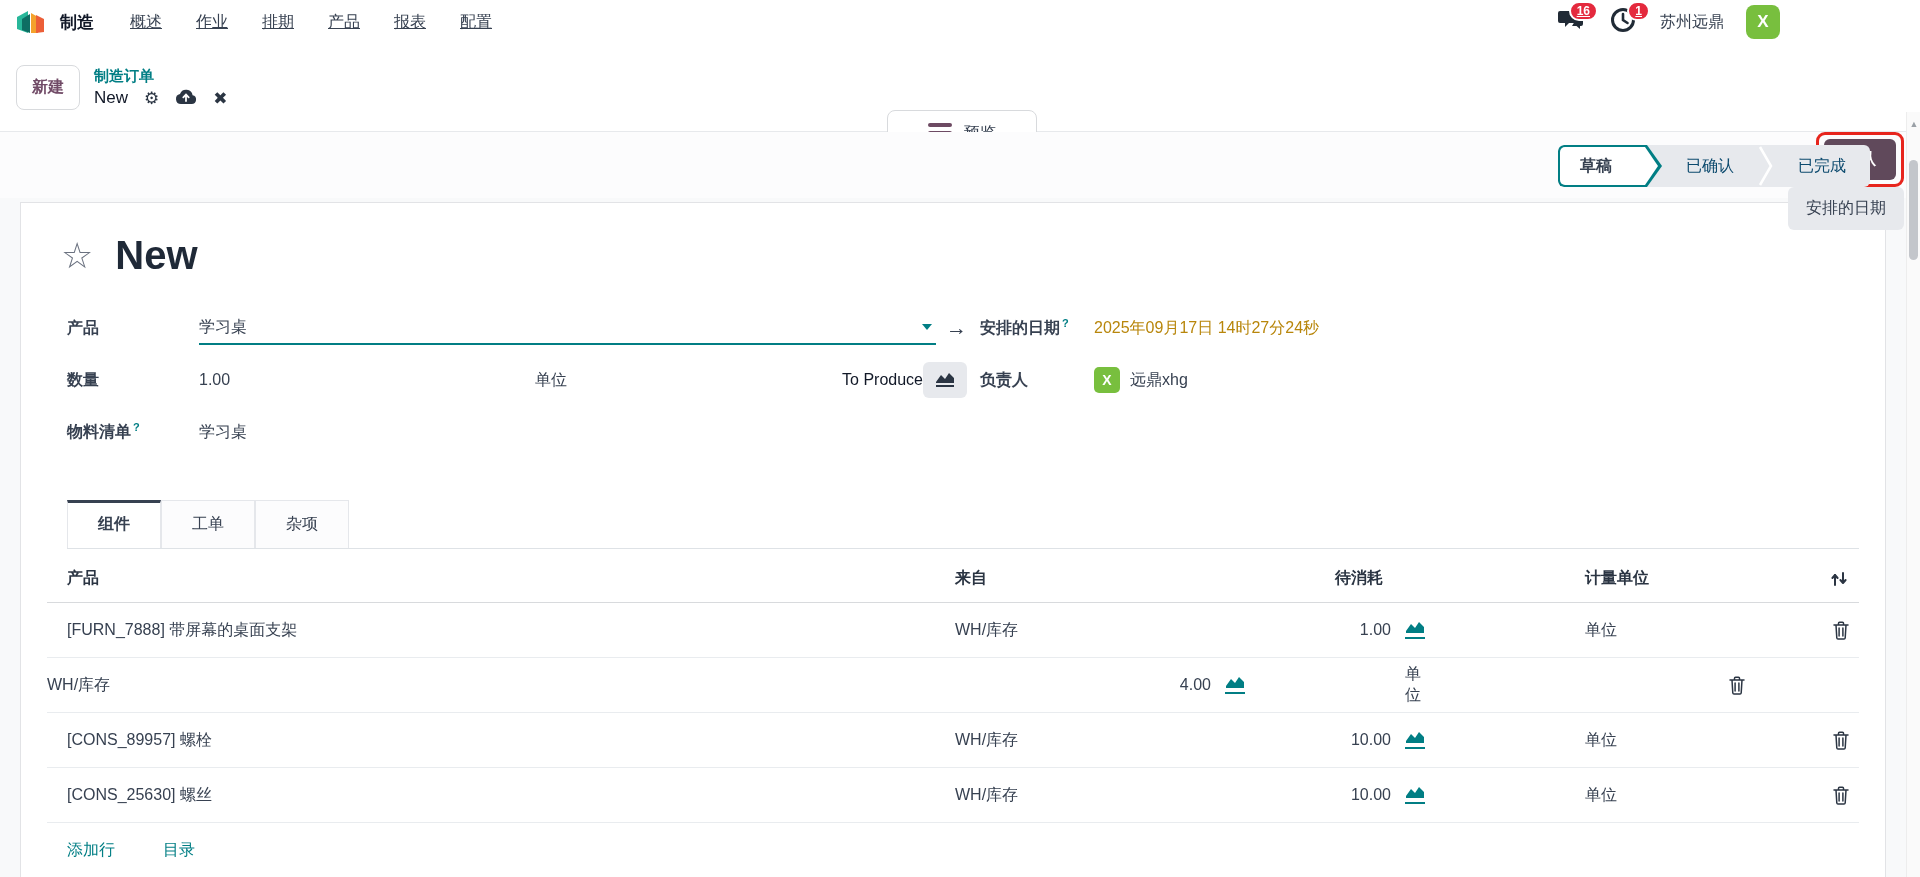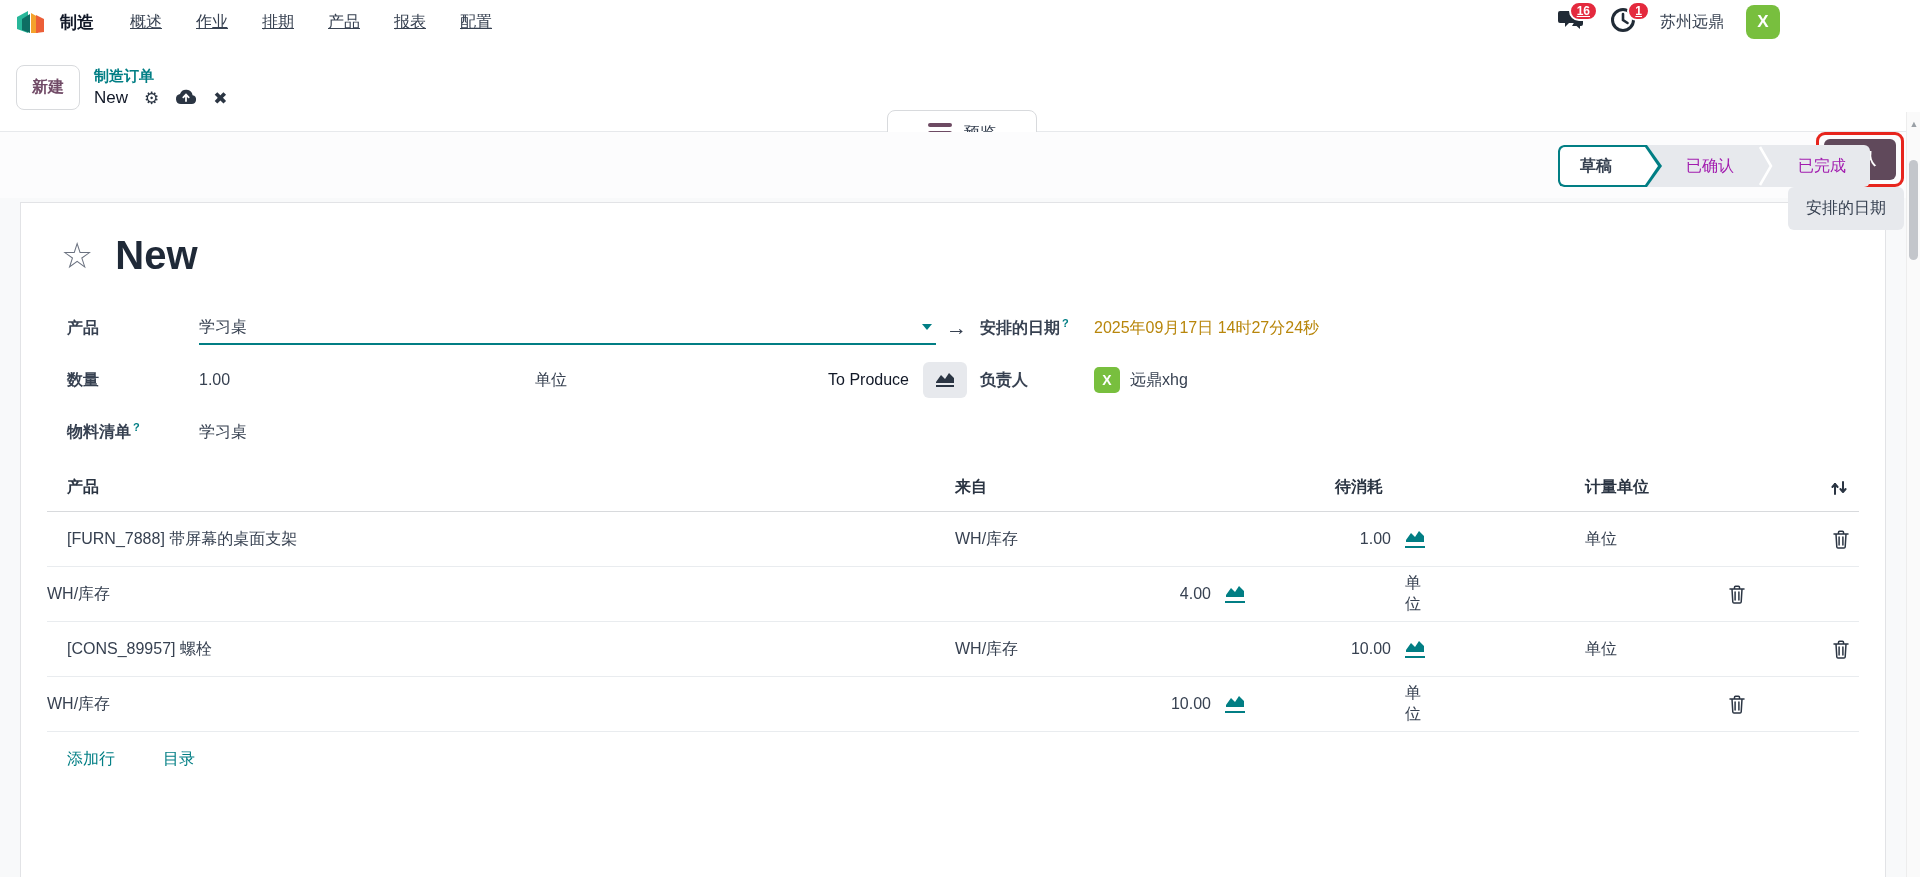--- a/index.html
+++ b/index.html
@@ -43,21 +43,21 @@
     padding:10px 20px; cursor:pointer; }
   .btn-maintenance { background:#e7e9ed; border:none; border-radius:6px; color:#374151; font-size:16px;
     padding:11px 18px; margin-left:10px; cursor:pointer; }
   .stages { position:absolute; right:50px; top:13px; height:42px; display:flex; align-items:stretch;
     background:#e7e9ed; border-radius:6px; overflow:hidden; }
   .stage-active { background:#017e84; clip-path:polygon(0 0,calc(100% - 15px) 0,100% 50%,calc(100% - 15px) 100%,0 100%);
     width:104px; display:flex; border-radius:6px 0 0 6px; cursor:pointer; }
   .stage-active-inner { flex:1; margin:2px 4px 2px 2px; background:#fff; border-radius:5px 0 0 5px;
     clip-path:polygon(0 0,calc(100% - 13px) 0,100% 50%,calc(100% - 13px) 100%,0 100%);
     display:flex; align-items:center; padding-left:20px; font-size:16px; font-weight:700; color:#374151; }
-  .stage-plain { display:flex; align-items:center; padding:0 24px; color:#a21caf; font-size:16px; cursor:pointer; }
+  .stage-plain { display:flex; align-items:center; padding:0 24px; color:#0c4a6e; font-size:16px; cursor:pointer; }
   .stage-chev { display:flex; align-items:center; }
 
   
   .content { height:679px; background:#f8f9fa; padding:4px 34px 0 20px; }
   .sheet { background:#fff; border:1px solid #e2e3e6; border-bottom:none; height:100%; padding:30px 26px 0 26px; }
 
   .title-row { display:flex; align-items:center; gap:22px; margin-left:14px; }
   .star-icon { font-size:36px; color:#6b7280; cursor:pointer; line-height:1; }
   .record-title { font-size:40px; font-weight:600; color:#1f2937; }
 
@@ -67,21 +67,21 @@
   .f-row { display:flex; align-items:center; height:52px; }
   .f-label { width:132px; font-size:16px; font-weight:600; color:#374151; flex-shrink:0; }
   .help-sup { color:#017e84; font-size:11px; vertical-align:super; margin-left:2px; font-weight:600; }
   .input-line { flex:1; display:flex; align-items:center; border-bottom:2px solid #017e84; height:34px; cursor:text; }
   .input-value { flex:1; font-size:16px; color:#374151; }
   .caret-down { width:0; height:0; border-left:5px solid transparent; border-right:5px solid transparent;
     border-top:6px solid #017e84; margin-right:4px; }
   .internal-arrow { font-size:21px; color:#374151; margin-left:10px; cursor:pointer; font-weight:700; }
   .qty-val { width:336px; font-size:16px; color:#374151; }
   .uom-val { flex:1; font-size:16px; color:#374151; }
-  .to-produce-label { font-size:16px; color:#111827; margin-right:14px; white-space:nowrap; }
+  .to-produce-label { font-size:16px; color:#111827; white-space:nowrap; }
   .btn-graph { width:44px; height:36px; background:#e7e9ed; border:none; border-radius:6px;
     display:flex; align-items:center; justify-content:center; cursor:pointer; }
   .plain-val { font-size:16px; color:#374151; }
   .avatar-sm { width:26px; height:26px; border-radius:5px; background:#78bf3e; color:#fff; font-size:14px;
     font-weight:700; display:flex; align-items:center; justify-content:center; margin-right:10px; }
   .date-val { font-size:16px; color:#b8860b; }
   .resp-row { display:flex; align-items:center; }
 
   
   .tabs { display:flex; margin-top:42px; margin-left:20px; border-bottom:1px solid #dee2e6; }
@@ -257,20 +257,25 @@
         <div class="f-row">
           <span class="f-label" style="width:114px">负责人</span>
           <span class="resp-row">
             <span class="avatar-sm">X</span>
             <span class="plain-val">远鼎xhg</span>
           </span>
         </div>
       </div>
     </div>
 
+    <div class="tabs">
+      <div class="tab active">组件</div>
+      <div class="tab">工单</div>
+      <div class="tab">杂项</div>
+    </div>
 
     <div class="ctable">
       <div class="trow thead">
         <div class="cell-prod">产品</div>
         <div>来自</div>
         <div class="cell-qty">待消耗</div>
         <div class="cell-uom">计量单位</div>
         <div class="cell-act">
           <button class="cols-btn">
             <svg width="20" height="18" viewBox="0 0 20 18">
@@ -337,20 +342,21 @@
         <div class="cell-act">
           <button class="trash-btn">
             <svg width="16" height="19" viewBox="0 0 16 19">
               <path d="M1 4 H15 M5.5 4 V2.2 A1 1 0 0 1 6.5 1.2 H9.5 A1 1 0 0 1 10.5 2.2 V4 M3 4 L3.8 17 A1.2 1.2 0 0 0 5 18 H11 A1.2 1.2 0 0 0 12.2 17 L13 4 M6.1 7 V15 M9.9 7 V15" stroke="#2b3543" stroke-width="1.5" fill="none" stroke-linecap="round"></path>
             </svg>
           </button>
         </div>
       </div>
 
       <div class="trow">
+        <div class="cell-prod">[CONS_25630] 螺丝</div>
         <div>WH/库存</div>
         <div class="cell-qty">
           <span>10.00</span>
           <span class="chart-underline">
             <svg width="20" height="15" viewBox="0 0 20 15">
                 <path d="M1 10 L6 3 L10 7 L14 1 L19 6 V12 H1 Z" fill="#017e84"></path>
               </svg>
           </span>
         </div>
         <div class="cell-uom">单位</div>

